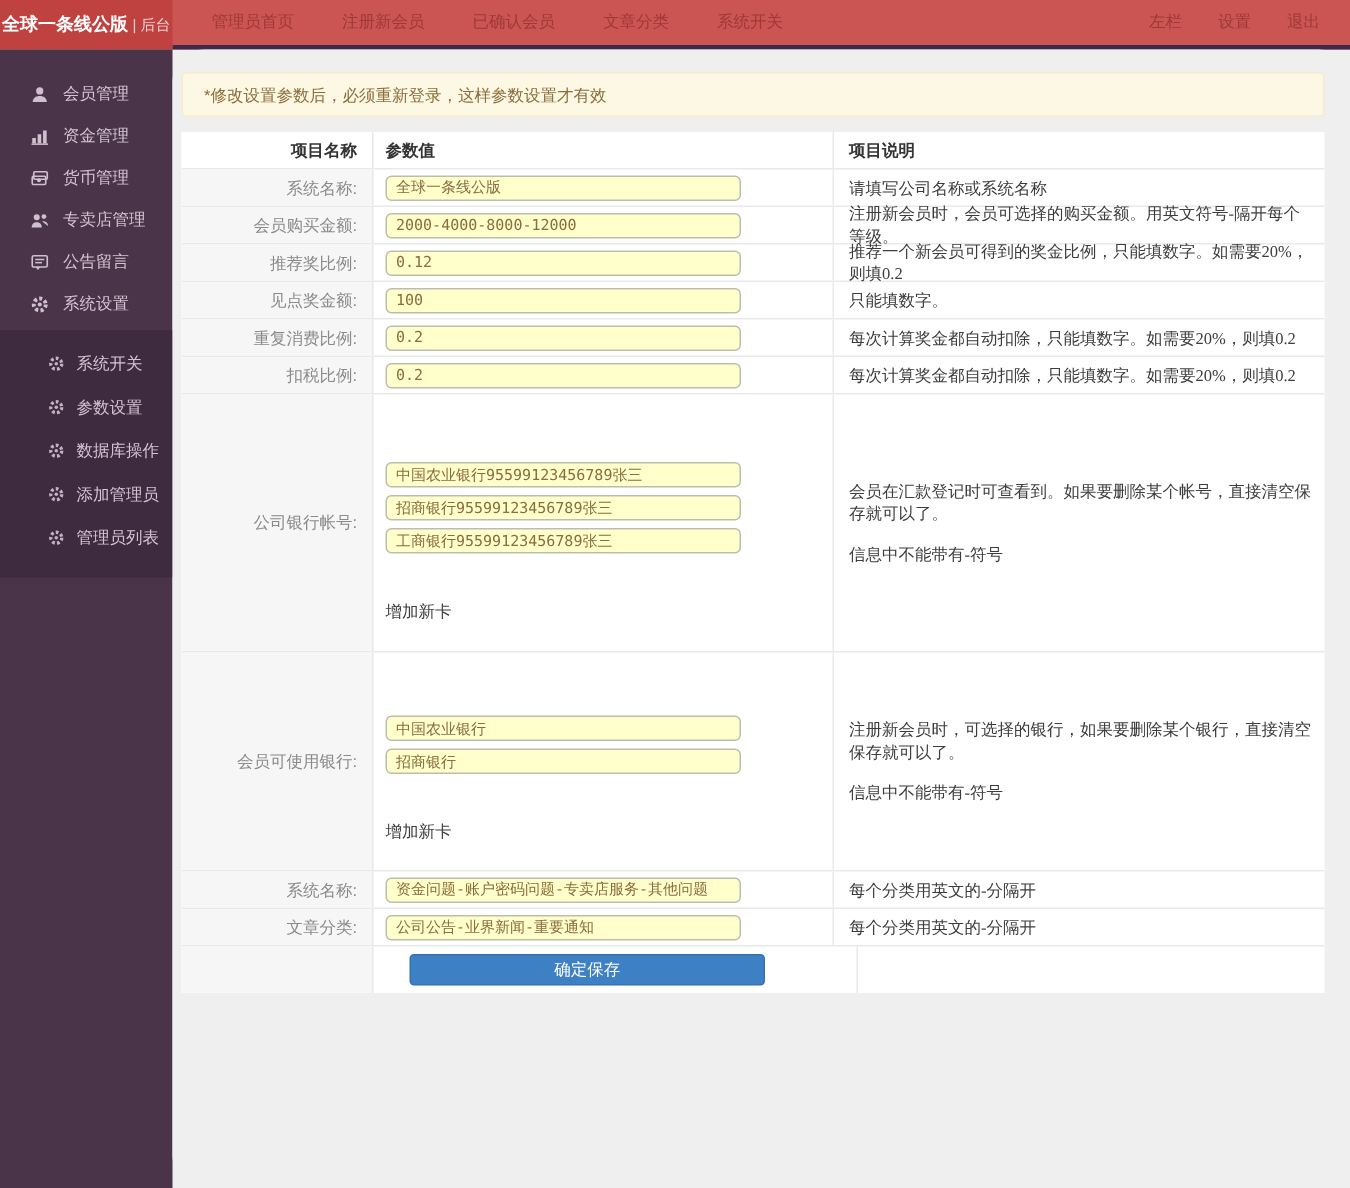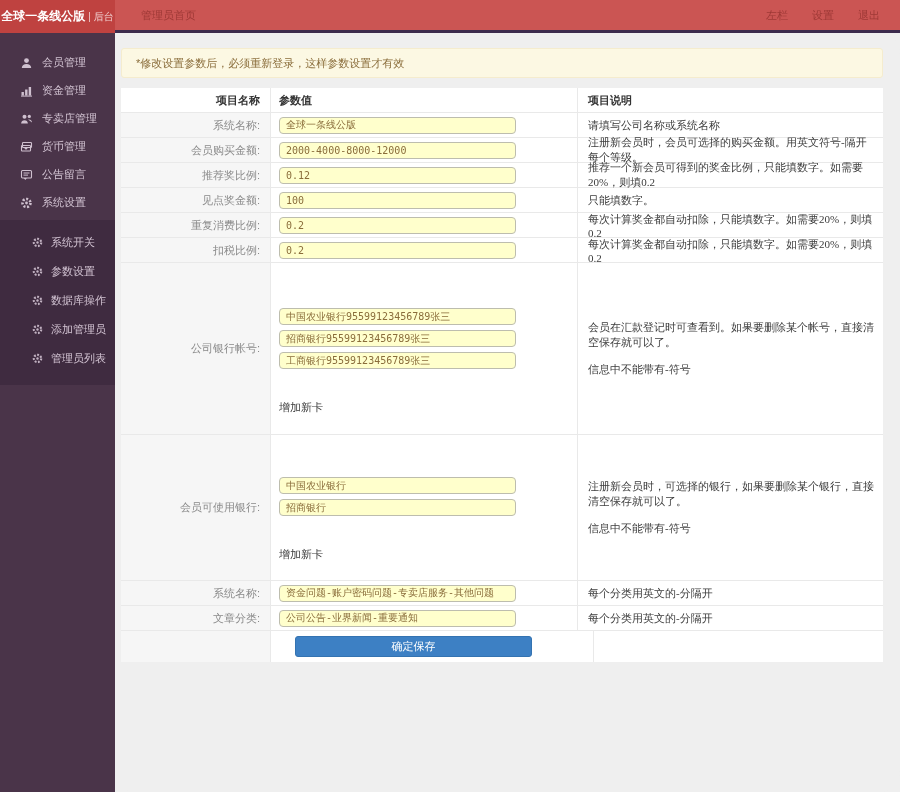--- a/index.html
+++ b/index.html
@@ -5,21 +5,21 @@
   * { margin:0; padding:0; box-sizing:border-box; }
   html,body { width:900px; height:792px; overflow:hidden;
     font-family:"Liberation Sans","DejaVu Sans",sans-serif; font-size:11px; background:#efefef; }
 
   
   .topbar { position:absolute; left:0; top:0; width:900px; height:33px; background:#cb5553; }
   .topbar-strip { position:absolute; left:115px; top:30px; right:0; height:3px; background:#3c2b4d; }
   .logo { position:absolute; left:0; top:0; width:115px; height:33px; background:#bf4240;
     color:#fff; font-weight:bold; font-size:12px; display:flex; align-items:center; justify-content:center; white-space:nowrap; }
   .logo .suffix { font-weight:normal; font-size:10px; color:#f0cfcf; margin-left:3px; }
-  .topnav { position:absolute; left:125px; top:0; height:30px; display:flex; align-items:center;flex-direction:column; }
+  .topnav { position:absolute; left:125px; top:0; height:30px; display:flex; align-items:center; }
   .topnav-item { color:#9e3936; padding:0 16px; height:30px; line-height:30px; cursor:pointer; }
   .topnav-right { position:absolute; right:8px; top:0; height:30px; display:flex; align-items:flex-end; }
   .topnav-right .topnav-item { padding:0 12px; }
 
   
   .sidebar { position:absolute; left:0; top:33px; width:115px; height:759px; background:#4a3449; color:#d3c4d3; }
   .welcome { text-align:center; padding:13px 4px 6px; color:#ded1de; line-height:1; }
   .welcome .line2 { margin-top:15px; }
   .side-menu { margin-top:16px; }
   .side-item { display:flex; align-items:center; padding:6px 0 6px 20px; margin-bottom:1px; cursor:pointer; }
@@ -30,21 +30,21 @@
 
   
   .main { position:absolute; left:115px; top:33px; width:785px; height:759px; background:#efefef;border-radius:21px; }
   .notice { margin:15px 0 0 6px; width:762px; height:30px; background:#fcf8e3; border:1px solid #f5ecce;
     border-radius:3px; color:#8a6d3b; display:flex; align-items:center; padding-left:14px; }
 
   .card { margin:10px 0 0 6px; width:762px; background:#fff; }
   .row { display:flex; align-items:stretch; border-top:1px solid #e9e9e9; }
   .row:first-child { border-top:none; }
   .cell { display:flex; align-items:center; }
-  .c1 { width:150px; justify-content:flex-end; padding-right:10px; background:#f6f6f6;
+  .c1 { width:128px; justify-content:flex-end; padding-right:10px; background:#f6f6f6;
         border-right:1px solid #e9e9e9; color:#8a8a8a; text-align:right; }
   .c2 { width:307px; padding-left:8px; border-right:1px solid #e9e9e9; }
   .c3 { flex:1; padding-left:10px; padding-right:8px; color:#3c3c3c;font-family:Liberation Serif, serif; }
   .r-header { height:24px; }
   .r-header .c1 { background:#fff; color:#333; font-weight:bold; }
   .r-header .c2, .r-header .c3 { font-weight:bold; color:#333; }
   .r-simple { height:25px; }
   .txt-input { width:237px; height:17px; background:#ffffcc; border:1px solid #bdbdae; border-radius:4px;
     font-family:"DejaVu Sans Mono","Liberation Mono",monospace; font-size:10px; color:#8a6d3b; padding:0 6px; outline:none; }
   .r-bank { height:172px; }
@@ -102,37 +102,37 @@
             <rect x="4.6" y="4.5" width="2.4" height="6.1" fill="#cfc0cf"></rect>
             <rect x="8.2" y="2" width="2.4" height="8.6" fill="#cfc0cf"></rect>
             <rect x="0.5" y="10.6" width="11" height="1" fill="#cfc0cf"></rect>
           </svg>
       </span>
       <span>资金管理</span>
     </div>
     <div class="side-item">
       <span class="ic">
         <svg width="13" height="12" viewBox="0 0 12 12">
+            <rect x="2" y="1.5" width="9" height="5" rx="0.8" fill="none" stroke="#cfc0cf" stroke-width="1.1"></rect>
+            <rect x="1" y="4.5" width="9" height="5.5" rx="0.8" fill="none" stroke="#cfc0cf" stroke-width="1.1"></rect>
+            <circle cx="5.5" cy="7.2" r="1.3" fill="#cfc0cf"></circle>
+          </svg>
+      </span>
+      <span>货币管理</span>
+    </div>
+    <div class="side-item">
+      <span class="ic">
+        <svg width="13" height="12" viewBox="0 0 12 12">
             <circle cx="4" cy="3.8" r="2" fill="#cfc0cf"></circle>
             <path d="M0.6 10.6c0-2.2 1.6-3.4 3.4-3.4s3.4 1.2 3.4 3.4z" fill="#cfc0cf"></path>
             <circle cx="8.8" cy="3.4" r="1.6" fill="#cfc0cf"></circle>
             <path d="M7.6 6.6c1.9-.4 3.9.7 3.9 3z" fill="#cfc0cf"></path>
           </svg>
       </span>
       <span>专卖店管理</span>
-    </div>
-    <div class="side-item">
-      <span class="ic">
-        <svg width="13" height="12" viewBox="0 0 12 12">
-            <rect x="2" y="1.5" width="9" height="5" rx="0.8" fill="none" stroke="#cfc0cf" stroke-width="1.1"></rect>
-            <rect x="1" y="4.5" width="9" height="5.5" rx="0.8" fill="none" stroke="#cfc0cf" stroke-width="1.1"></rect>
-            <circle cx="5.5" cy="7.2" r="1.3" fill="#cfc0cf"></circle>
-          </svg>
-      </span>
-      <span>货币管理</span>
     </div>
     <div class="side-item">
       <span class="ic">
         <svg width="13" height="12" viewBox="0 0 12 12">
             <rect x="1" y="1.5" width="10" height="7.5" rx="1" fill="none" stroke="#cfc0cf" stroke-width="1.1"></rect>
             <rect x="3" y="3.5" width="6" height="1" fill="#cfc0cf"></rect>
             <rect x="3" y="5.6" width="4.5" height="1" fill="#cfc0cf"></rect>
             <path d="M3.2 9l1.6 2 1.6-2z" fill="#cfc0cf"></path>
           </svg>
       </span>

